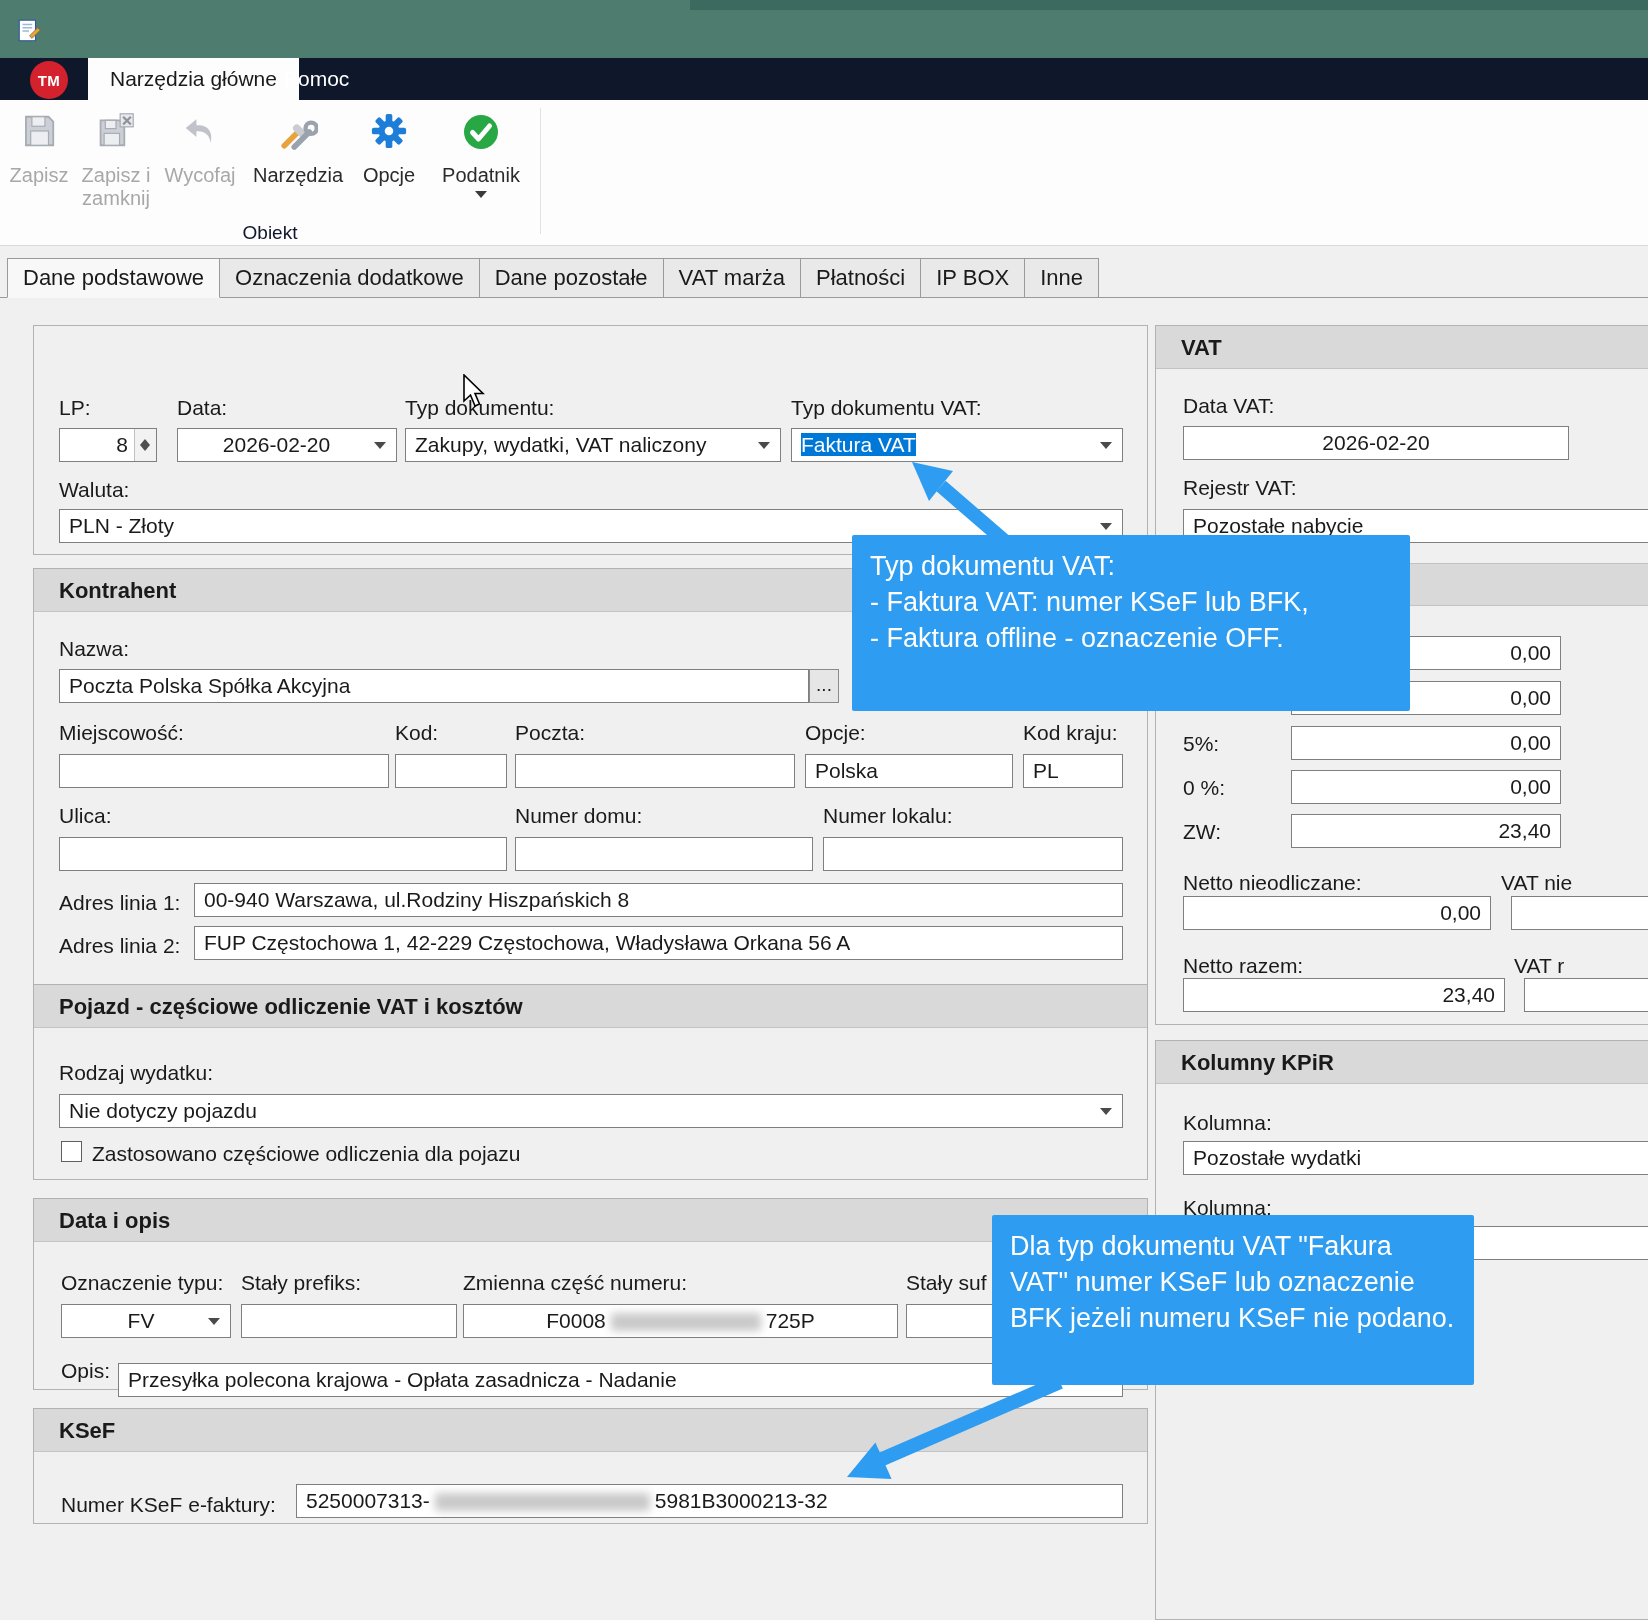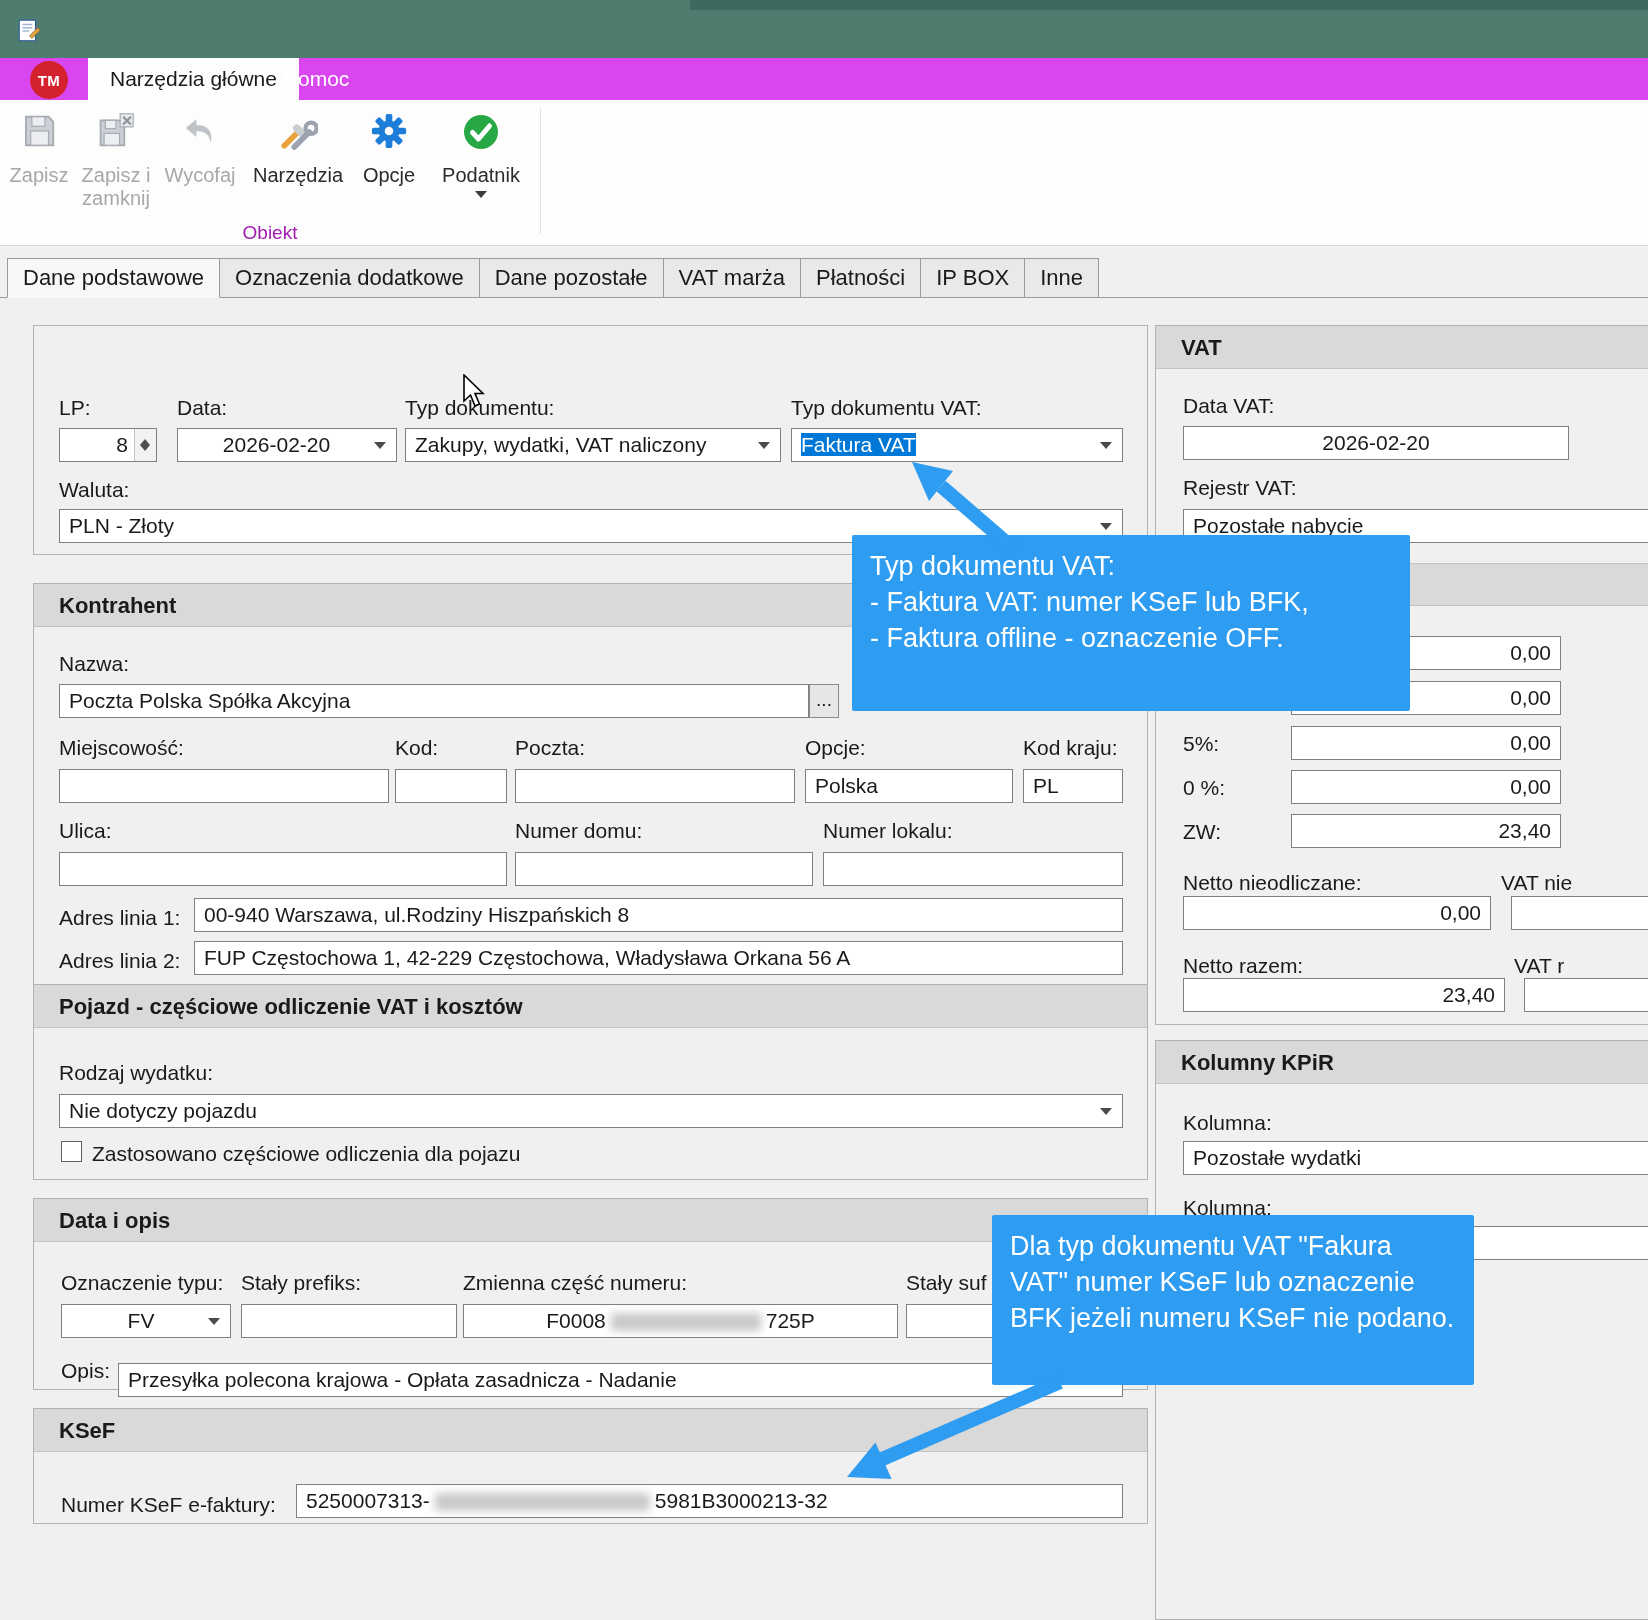--- a/index.html
+++ b/index.html
@@ -3,32 +3,32 @@
 <meta charset="utf-8">
 <style>
   *{margin:0;padding:0;box-sizing:border-box;}
   html,body{width:1648px;height:1620px;}
   body{position:relative;background:#f0f0f0;font-family:"Liberation Sans","DejaVu Sans",sans-serif;color:#1a1a1a;overflow:hidden;}
 
   .titlebar{position:absolute;left:0;top:0;width:1648px;height:58px;background:#4e7d70;}
   .dark-strip{position:absolute;left:690px;top:0;width:958px;height:10px;background:#3d6a5e;}
   .app-icon{position:absolute;left:16px;top:18px;}
 
-  .ribbon-tabs{position:absolute;left:0;top:58px;width:1648px;height:42px;background:#d946ef;}
+  .ribbon-tabs{position:absolute;left:0;top:58px;width:1648px;height:42px;background:#0f172a;}
   .tm-wrap{position:absolute;left:16px;top:2px;width:66px;height:40px;display:flex;align-items:center;justify-content:center;}
   .tm-circle{width:38px;height:38px;border-radius:50%;background:#d3222e;color:#fff;font-weight:bold;font-size:15px;display:flex;align-items:center;justify-content:center;letter-spacing:.5px;}
   .rtab{position:absolute;top:0;height:42px;line-height:42px;padding:0 22px;font-size:21px;color:#fff;white-space:nowrap;}
   .rtab.active{background:#fdfdfd;color:#1a1a1a;}
 
   .ribbon-body{position:absolute;left:0;top:100px;width:1648px;height:146px;background:#fdfdfd;border-bottom:1px solid #d9d9d9;}
   .rbtn{position:absolute;top:12px;text-align:center;font-size:20px;color:#2b2b2b;line-height:23px;}
   .rbtn.disabled{color:#a8a8a8;}
   .ric{height:52px;display:flex;align-items:flex-start;justify-content:center;}
   .chevron-down{width:0;height:0;border-left:6px solid transparent;border-right:6px solid transparent;border-top:7px solid #3a3a3a;margin:4px auto 0;}
-  .rgroup-label{position:absolute;left:0;top:122px;width:540px;text-align:center;font-size:19px;color:#a21caf;}
+  .rgroup-label{position:absolute;left:0;top:122px;width:540px;text-align:center;font-size:19px;color:#0f172a;}
   .rgroup-div{position:absolute;left:540px;top:8px;width:1px;height:126px;background:#e2e2e2;}
 
   .tabline{position:absolute;left:0;top:297px;width:1648px;height:1px;background:#9a9a9a;z-index:0;}
   .ptabs{position:absolute;left:8px;top:258px;height:40px;display:flex;z-index:2;}
   .ptab{height:40px;line-height:38px;padding:0 15px;font-size:22px;background:#e9e9e9;border:1px solid #9a9a9a;margin-left:-1px;white-space:nowrap;}
   .ptab.active{background:#f8f8f8;border-bottom:1px solid #f8f8f8;z-index:3;}
 
   .sec{position:absolute;border:1px solid #b2b2b2;background:#f0f0f0;}
   .sec-hdr{position:absolute;left:0;top:0;right:0;height:43px;background:#d9d9d9;border-bottom:1px solid #c3c3c3;font-weight:bold;font-size:22px;line-height:43px;padding-left:25px;white-space:nowrap;overflow:hidden;}
   .subhdr{position:absolute;left:0;right:0;height:43px;background:#d9d9d9;border-top:1px solid #c3c3c3;border-bottom:1px solid #c3c3c3;}
@@ -181,21 +181,21 @@
   <div class="fld cmb" style="left:757px;top:102px;width:332px;">
     <span class="sel">Faktura VAT</span>
   </div>
 
   <div class="lbl" style="left:25px;top:152px;">Waluta:</div>
   <div class="fld cmb" style="left:25px;top:183px;width:1064px;">
     <span>PLN - Złoty</span>
   </div>
 </div>
 
-<div class="sec" style="left:33px;top:568px;width:1115px;height:451px;margin-top:15px;">
+<div class="sec" style="left:33px;top:568px;width:1115px;height:451px;">
   <div class="sec-hdr">Kontrahent</div>
 
   <div class="lbl" style="left:25px;top:68px;">Nazwa:</div>
   <div class="fld" style="left:25px;top:100px;width:750px;">
     <span>Poczta Polska Spółka Akcyjna</span>
   </div>
   <div class="browse" style="left:775px;top:100px;">...</div>
 
   <div class="lbl" style="left:25px;top:152px;">Miejscowość:</div>
   <div class="lbl" style="left:361px;top:152px;">Kod:</div>

